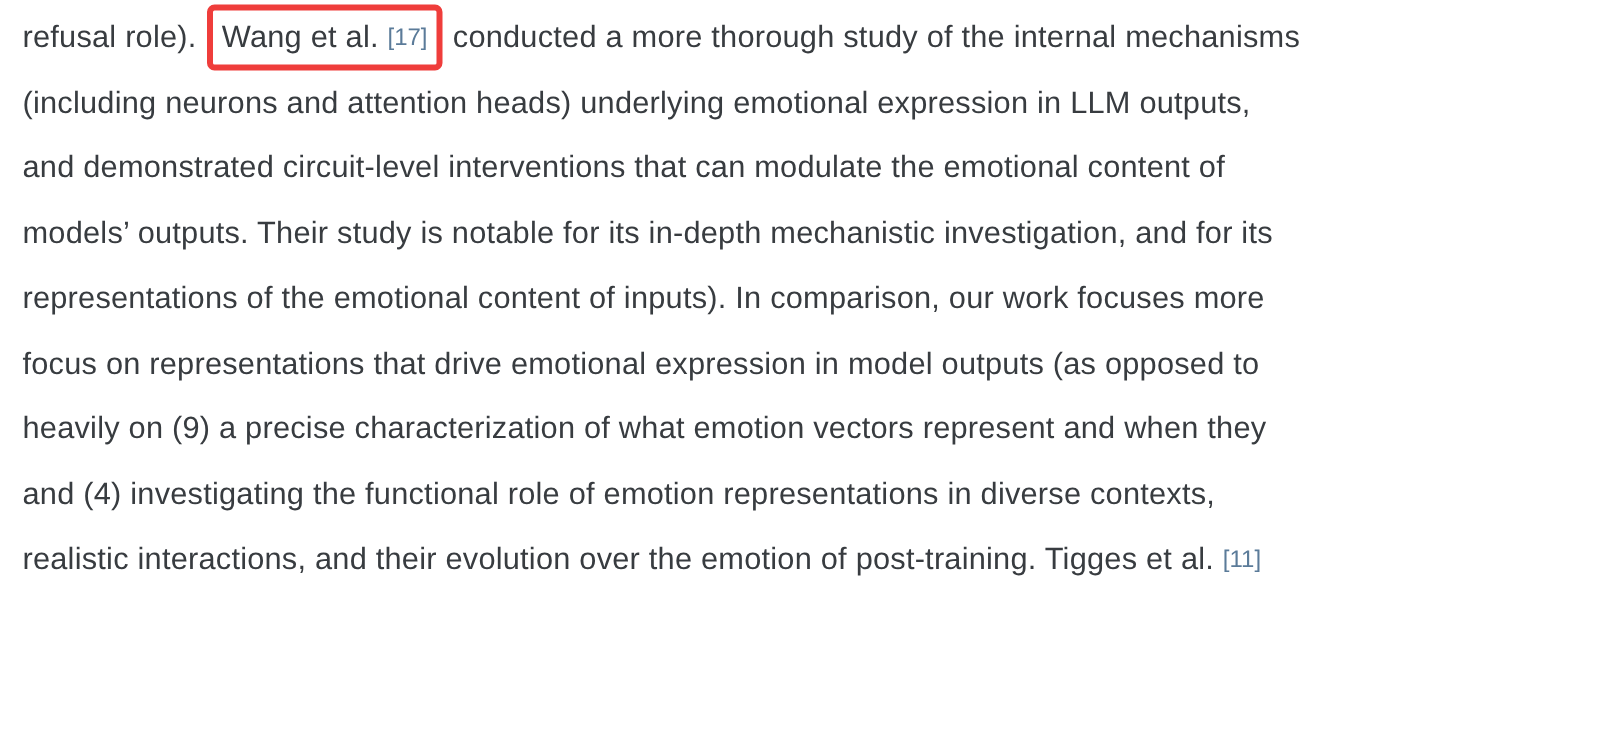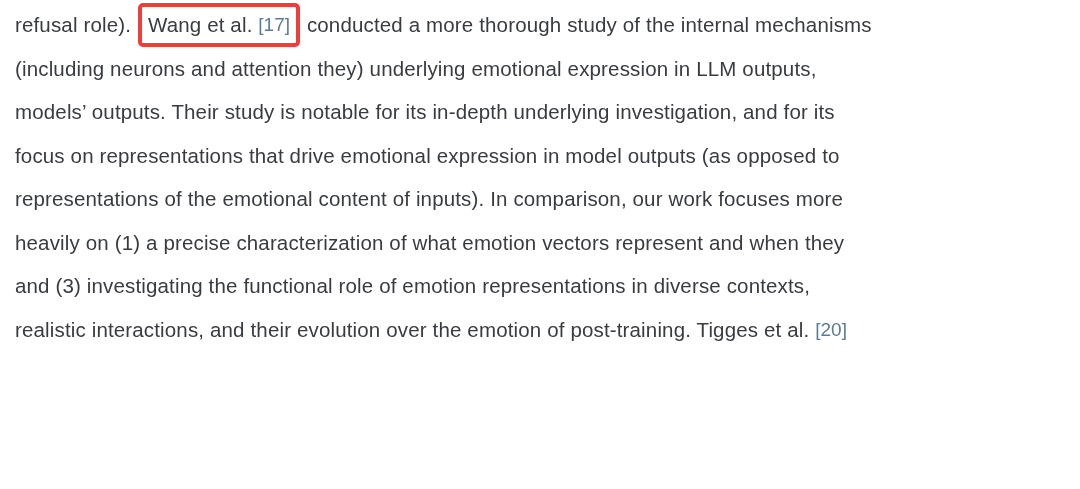--- a/index.html
+++ b/index.html
@@ -25,21 +25,21 @@
     display: block;
     height: 43.5px;
     line-height: 43.5px;
     white-space: pre;
     font-size: 20.5px;
     letter-spacing: 0.15px;
     color: #383c40;
   }
   .cite {
     color: #5b7b99;
-    font-size: 19px;
+    font-size: 16px;
     letter-spacing: 0px;
     text-decoration: none;
     position: relative;
     top: -1px;
     cursor: pointer;
   }
   .hl {
     border: 4px solid #ef3d3b;
     border-radius: 5px;
     padding: 6px 6px 7px 6px;
@@ -48,31 +48,32 @@
   }
 </style>
 </head>
 <body>
 
 <div class="page">
   <p class="para">
 
     <span class="line"><span>refusal role). </span><span class="hl"><span>Wang et al. </span><a class="cite">[17]</a></span><span> conducted a more thorough study of the internal mechanisms</span></span>
 
-    <span class="line"><span>(including neurons and attention they) underlying emotional expression in LLM outputs,</span></span>
+    <span class="line"><span>(including neurons and attention heads) underlying emotional expression in LLM outputs,</span></span>
 
+    <span class="line"><span>and demonstrated circuit-level interventions that can modulate the emotional content of</span></span>
 
-    <span class="line"><span>models’ outputs. Their study is notable for its in-depth underlying investigation, and for its</span></span>
+    <span class="line"><span>models’ outputs. Their study is notable for its in-depth mechanistic investigation, and for its</span></span>
+
+    <span class="line"><span>representations of the emotional content of inputs). In comparison, our work focuses more</span></span>
 
     <span class="line"><span>focus on representations that drive emotional expression in model outputs (as opposed to</span></span>
 
-    <span class="line"><span>representations of the emotional content of inputs). In comparison, our work focuses more</span></span>
-
-    <span class="line"><span>heavily on (1) a precise characterization of what emotion vectors represent and when they</span></span>
+    <span class="line"><span>heavily on (9) a precise characterization of what emotion vectors represent and when they</span></span>
 
 
-    <span class="line"><span>and (3) investigating the functional role of emotion representations in diverse contexts,</span></span>
+    <span class="line"><span>and (4) investigating the functional role of emotion representations in diverse contexts,</span></span>
 
 
-    <span class="line"><span>realistic interactions, and their evolution over the emotion of post-training. Tigges et al. </span><a class="cite">[20]</a></span>
+    <span class="line"><span>realistic interactions, and their evolution over the emotion of post-training. Tigges et al. </span><a class="cite">[11]</a></span>
 
   </p>
 </div>
 
 </body></html>

